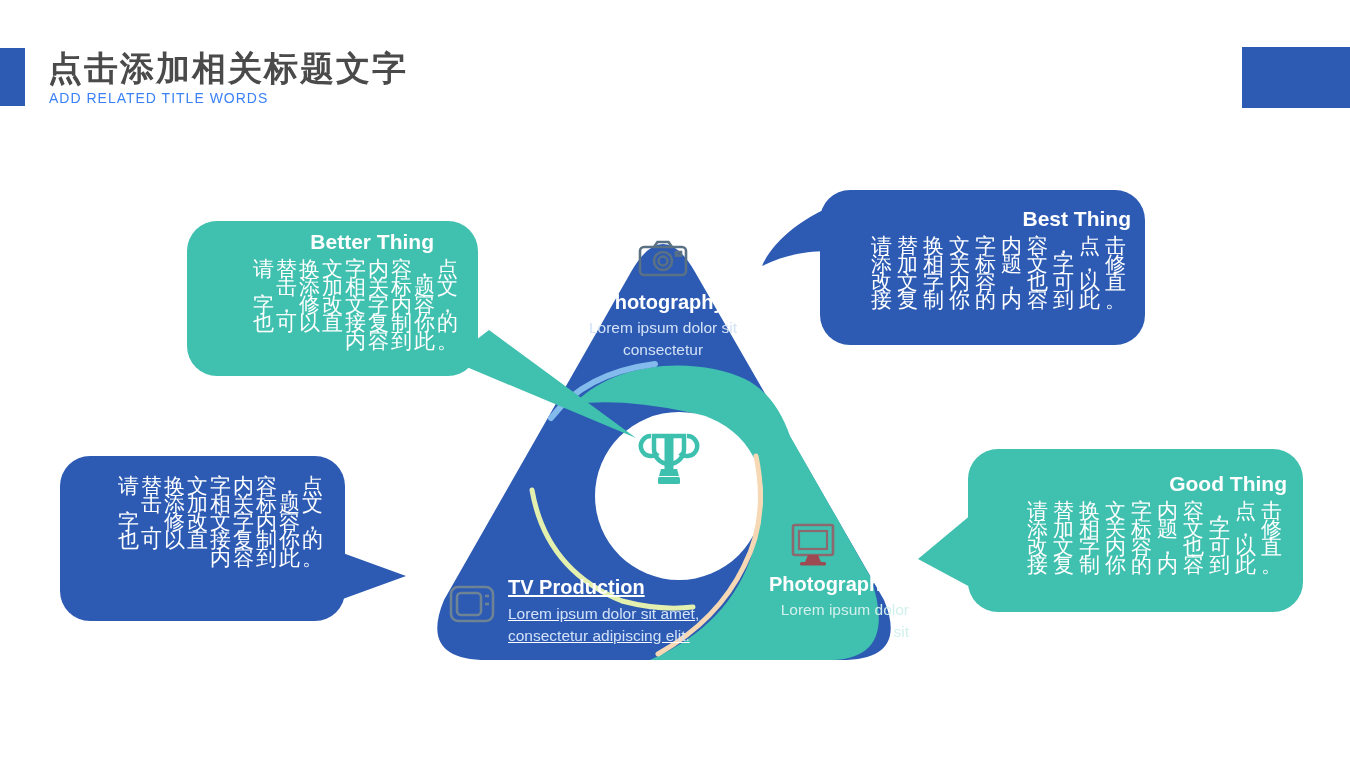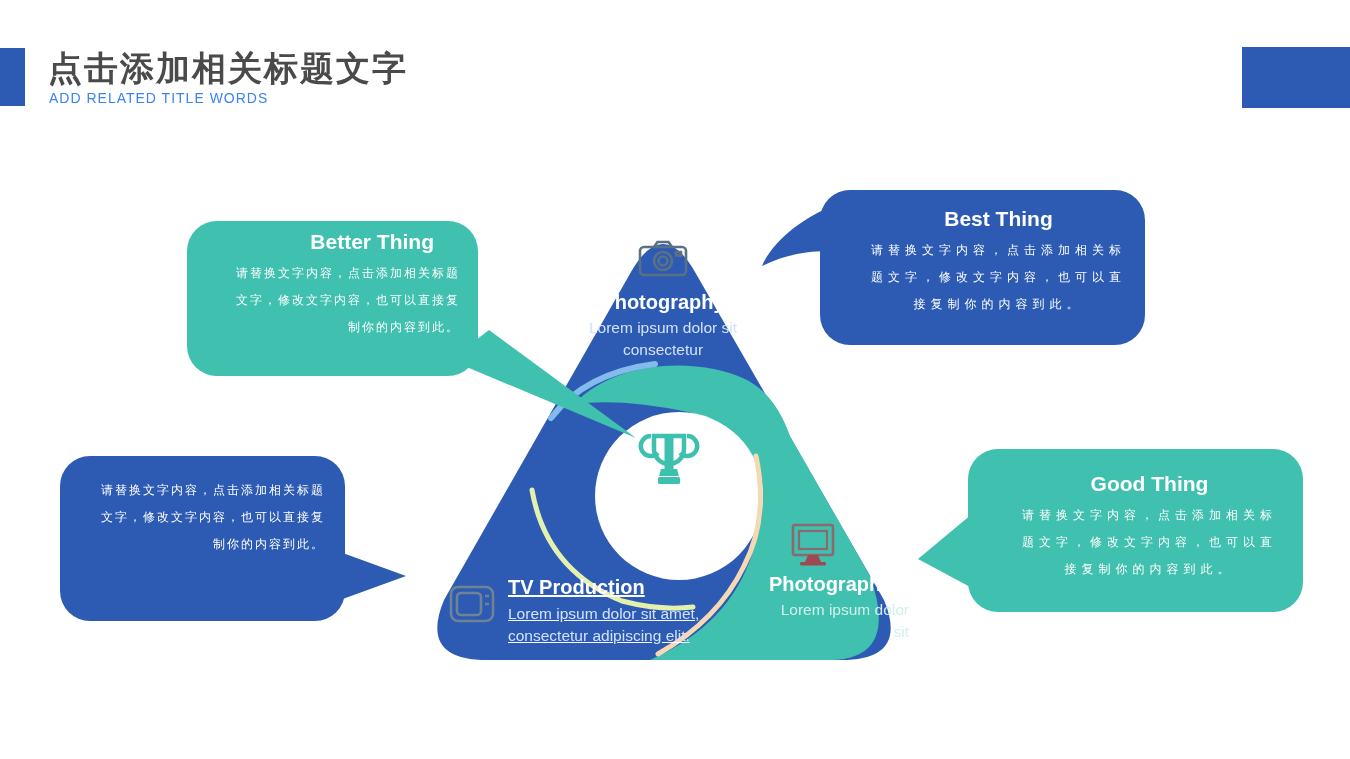--- a/index.html
+++ b/index.html
@@ -20,31 +20,31 @@
     position:absolute;left:49px;top:82px;font-size:14px;color:#3b82f6;
     letter-spacing:1px;white-space:nowrap;
   }
   
   .diagram{position:absolute;left:0;top:0;width:1350px;height:759px;}
   
   .callout{position:absolute;border-radius:30px;color:#ffffff;box-sizing:border-box;}
   .callout.teal{background:#40c0af;}
   .callout.blue{background:#2d5bb4;}
   .c-title{font-size:21px;font-weight:bold;line-height:28px;margin:0 0 4px 0;}
-  .c-body{font-size:12px;line-height:27px;}
+  .c-body{font-size:21px;line-height:18px;}
   .align-right{text-align:right;}
-  .align-left{text-align:center;}
+  .align-left{text-align:right;}
   #callout-better{left:187px;top:213px;width:291px;height:155px;padding:7px 18px 0 44px;}
   #callout-better .c-title{margin-right:26px;}
   #callout-better .c-body,#callout-normal .c-body{letter-spacing:2px;}
   #callout-best{left:820px;top:182px;width:325px;height:155px;padding:15px 14px 0 46px;}
   #callout-best .c-body,#callout-good .c-body{letter-spacing:5px;}
   #callout-normal{left:60px;top:448px;width:285px;height:165px;padding:21px 20px 0 40px;}
   #callout-normal .c-title{margin-right:26px;}
-  #callout-good{left:968px;top:441px;width:335px;height:163px;padding:21px 24px 0 52px;}
+  #callout-good{left:968px;top:441px;width:335px;height:163px;padding:21px 16px 0 52px;}
   
   .segment{position:absolute;color:#ffffff;}
   .s-title{font-size:20px;font-weight:bold;line-height:26px;}
   .s-body{font-size:15.5px;line-height:22px;color:#d3e2f7;}
   #segment-top{left:513px;top:281px;width:300px;text-align:center;}
   #segment-top .s-body{width:230px;margin:2px auto 0 auto;}
   #segment-bottom-left{left:508px;top:566px;width:240px;text-decoration:underline;}
   #segment-bottom-left .s-body{width:218px;margin-top:3px;}
   #segment-bottom-right{left:769px;top:563px;width:140px;}
   #segment-bottom-right .s-body{color:#d2f1ec;margin-top:2px;text-align:right;}

